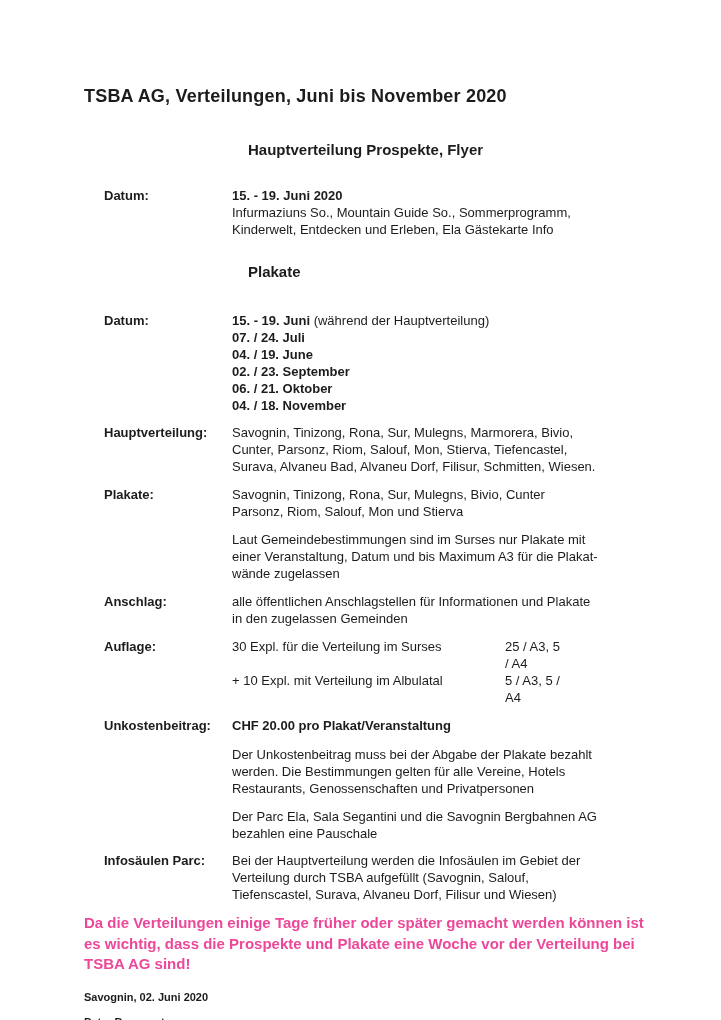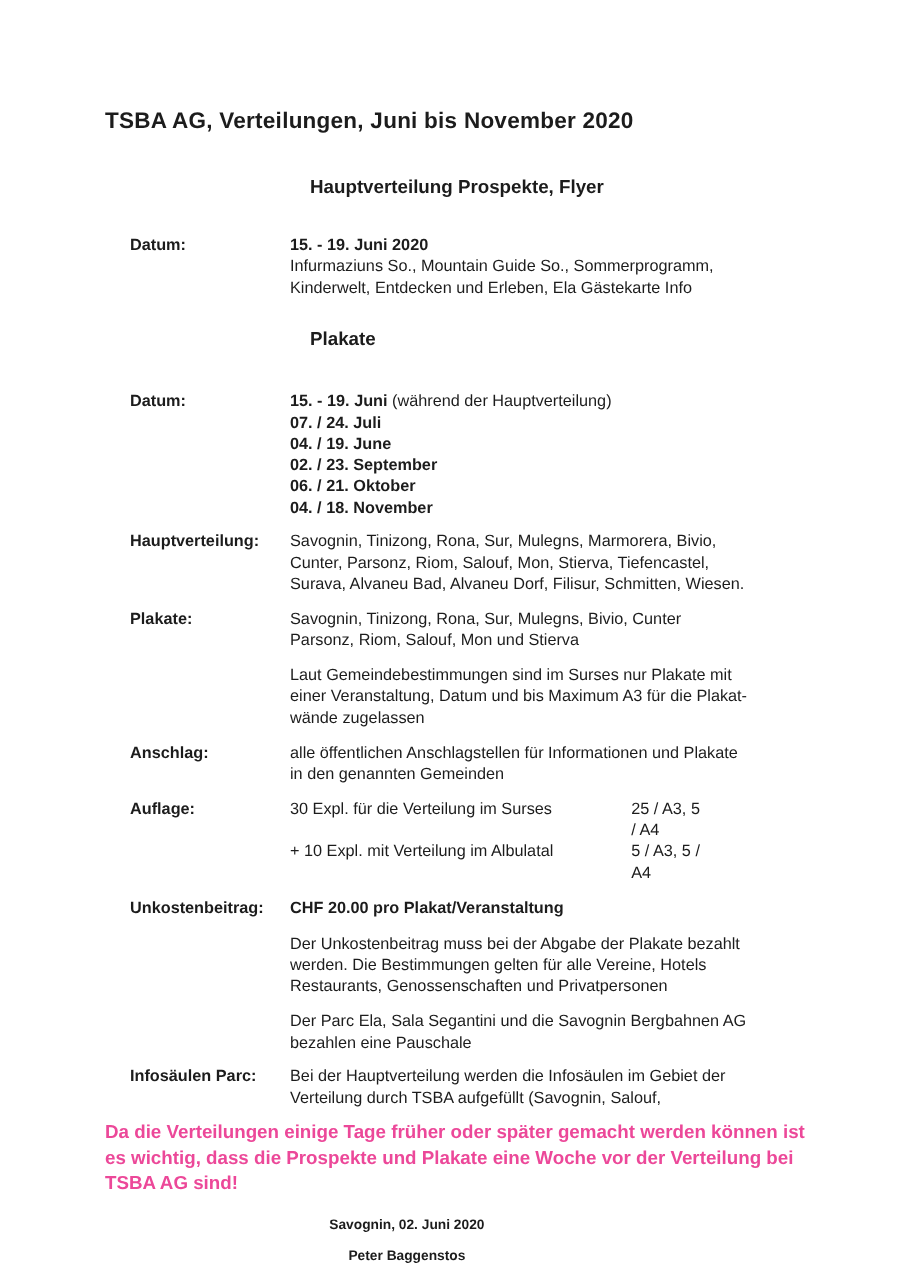--- a/index.html
+++ b/index.html
@@ -69,21 +69,20 @@
     margin-top: 10px;
     font-size: 15px;
     font-weight: bold;
     line-height: 20.5px;
     color: #ec4899;
   }
   .footer-line {
     font-size: 11px;
     font-weight: bold;
     line-height: 13px;
-    text-align: center;
   }
   .mt-footer1 { margin-top: 16px; }
   .mt-footer2 { margin-top: 12px; }
 </style>
 </head>
 <body>
 
 <div class="page">
 
   <h1 class="title">TSBA AG, Verteilungen, Juni bis November 2020</h1>
@@ -146,21 +145,21 @@
       <div class="line">Laut Gemeindebestimmungen sind im Surses nur Plakate mit</div>
       <div class="line">einer Veranstaltung, Datum und bis Maximum A3 für die Plakat-</div>
       <div class="line">wände zugelassen</div>
     </div>
   </div>
 
   <div class="row mt-block2">
     <div class="label">Anschlag:</div>
     <div class="content">
       <div class="line">alle öffentlichen Anschlagstellen für Informationen und Plakate</div>
-      <div class="line">in den genannten Gemeinden</div>
+      <div class="line">in den zugelassen Gemeinden</div>
     </div>
   </div>
 
   <div class="row mt-block2">
     <div class="label">Auflage:</div>
     <div class="content">
       <div class="aufl-line">
         <span class="aufl-text">30 Expl. für die Verteilung im Surses</span>
         <span class="aufl-spec">25 / A3, 5 / A4</span>
       </div>
@@ -193,20 +192,21 @@
       <div class="line">Der Parc Ela, Sala Segantini und die Savognin Bergbahnen AG</div>
       <div class="line">bezahlen eine Pauschale</div>
     </div>
   </div>
 
   <div class="row mt-block">
     <div class="label">Infosäulen Parc:</div>
     <div class="content">
       <div class="line">Bei der Hauptverteilung werden die Infosäulen im Gebiet der</div>
       <div class="line">Verteilung durch TSBA  aufgefüllt (Savognin, Salouf,</div>
+      <div class="line">Tiefenscastel, Surava, Alvaneu Dorf, Filisur und Wiesen)</div>
     </div>
   </div>
 
   <div class="warning">
     <div class="line">Da die Verteilungen einige Tage früher oder später gemacht werden können ist</div>
     <div class="line">es wichtig, dass die Prospekte und Plakate eine Woche vor der Verteilung bei</div>
     <div class="line">TSBA AG sind!</div>
   </div>
 
   <div class="footer-line mt-footer1">Savognin, 02. Juni 2020</div>

